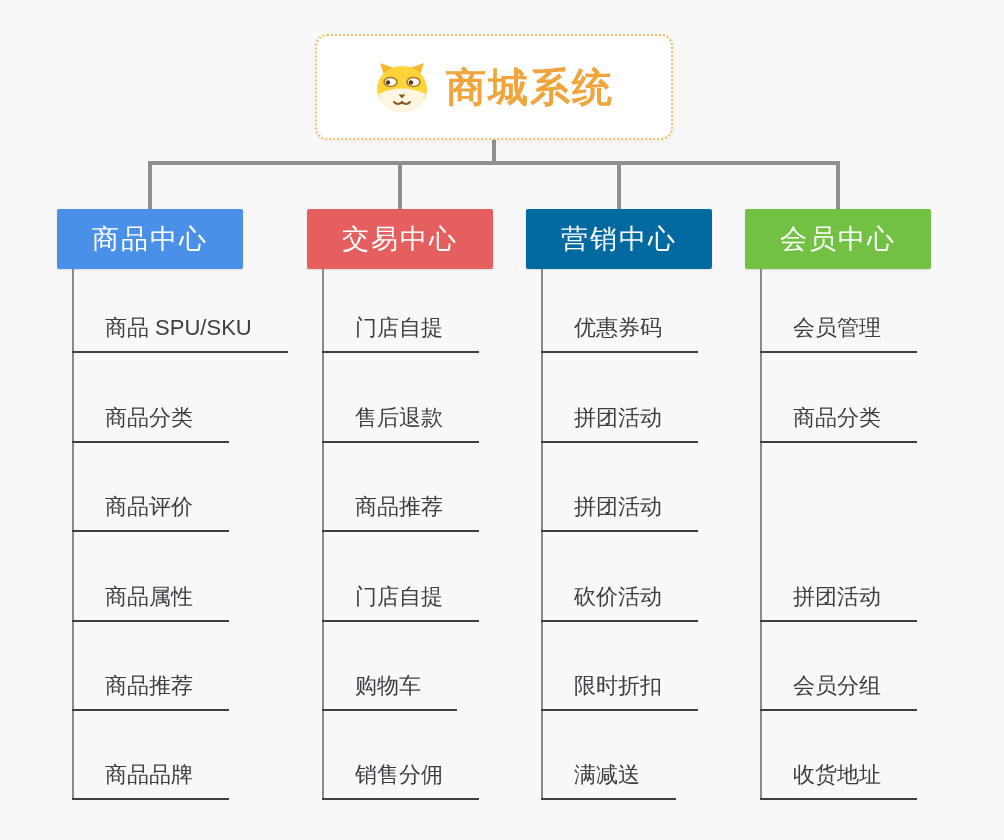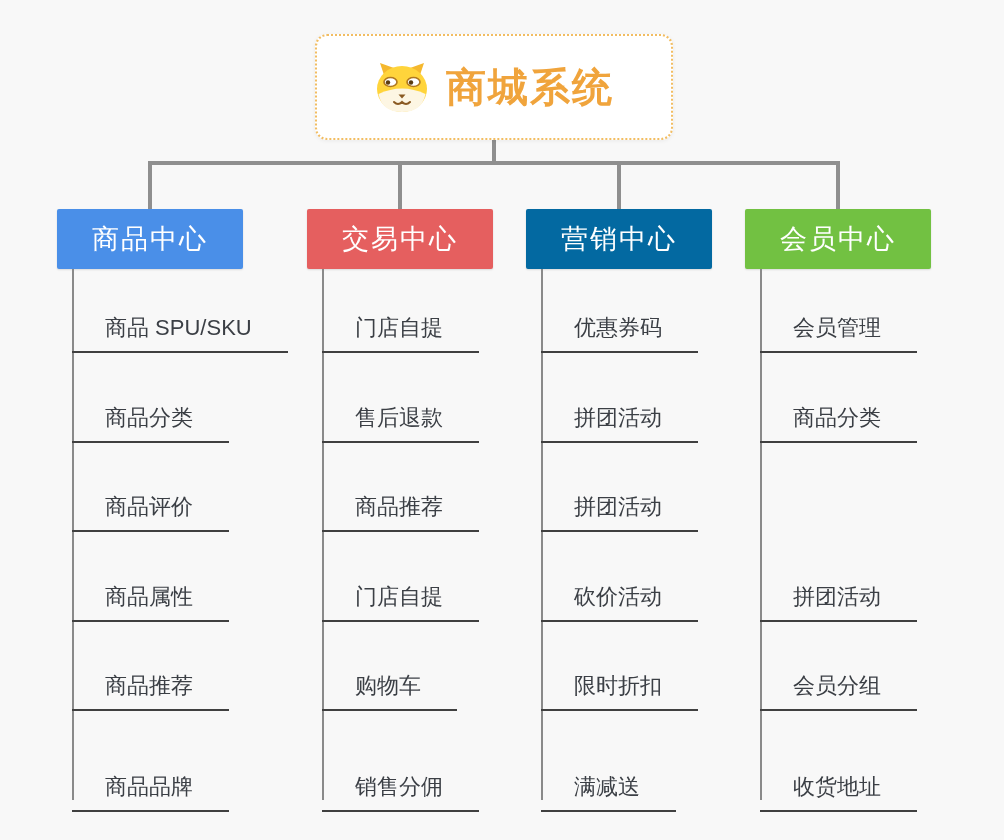--- a/index.html
+++ b/index.html
@@ -37,21 +37,21 @@
     color:#ffffff;font-size:27px;letter-spacing:2px;
     display:flex;align-items:center;justify-content:center;
     box-shadow:0 1px 2px rgba(0,0,0,0.12);
   }
   .v-line{position:absolute;left:15px;top:60px;width:2px;height:531px;background:#8a8a8a;}
   .child{
     position:absolute;left:15px;box-sizing:border-box;height:42px;
     padding:0 36px 6px 33px;border-bottom:2px solid #404040;
     font-size:22px;line-height:34px;color:#3b3f45;white-space:nowrap;
   }
-  .c0{top:102px;} .c1{top:192px;} .c2{top:281px;} .c3{top:371px;} .c4{top:460px;} .c5{top:549px;margin-top:12px;}
+  .c0{top:102px;} .c1{top:192px;} .c2{top:281px;} .c3{top:371px;} .c4{top:460px;} .c5{top:549px;}
 </style>
 </head>
 <body>
 
 <div class="canvas">
 
   <div class="conn root-stub"></div>
   <div class="conn h-line"></div>
   <div class="conn drop drop-0"></div>
   <div class="conn drop drop-1"></div>

